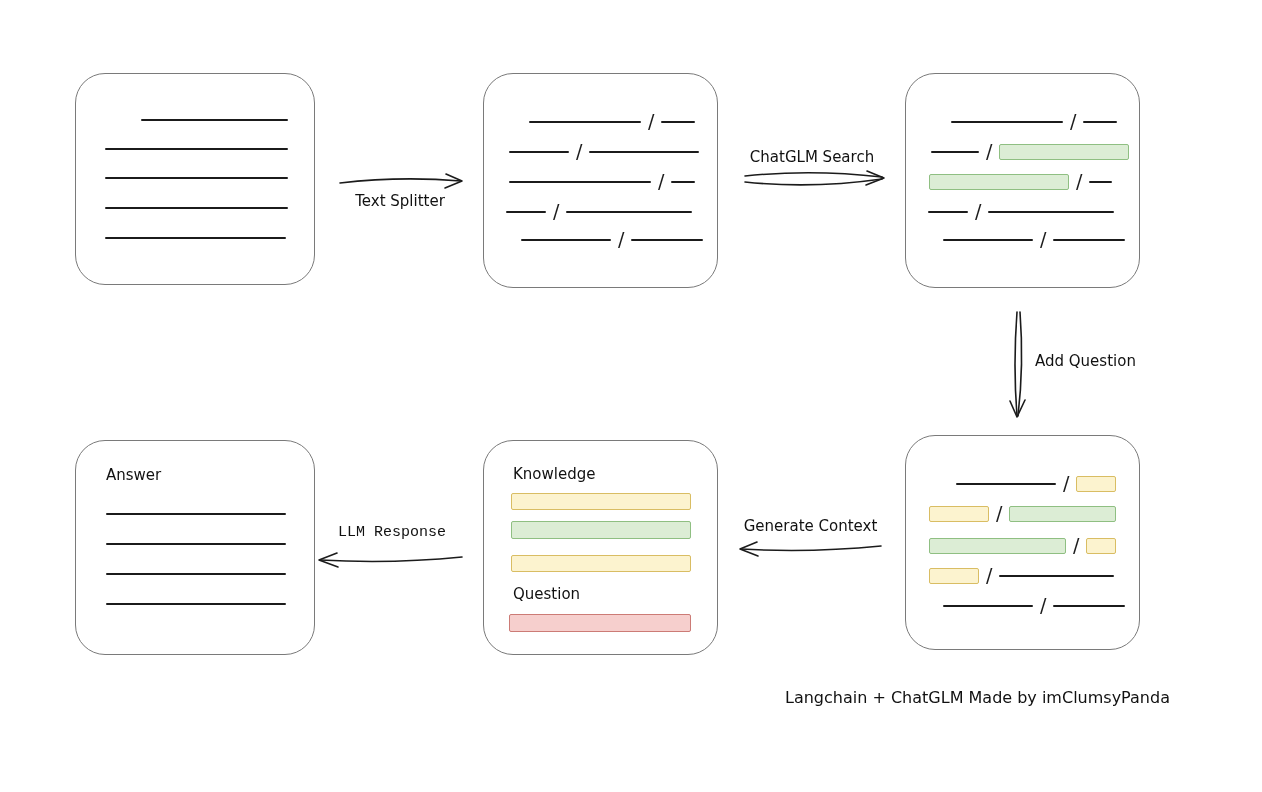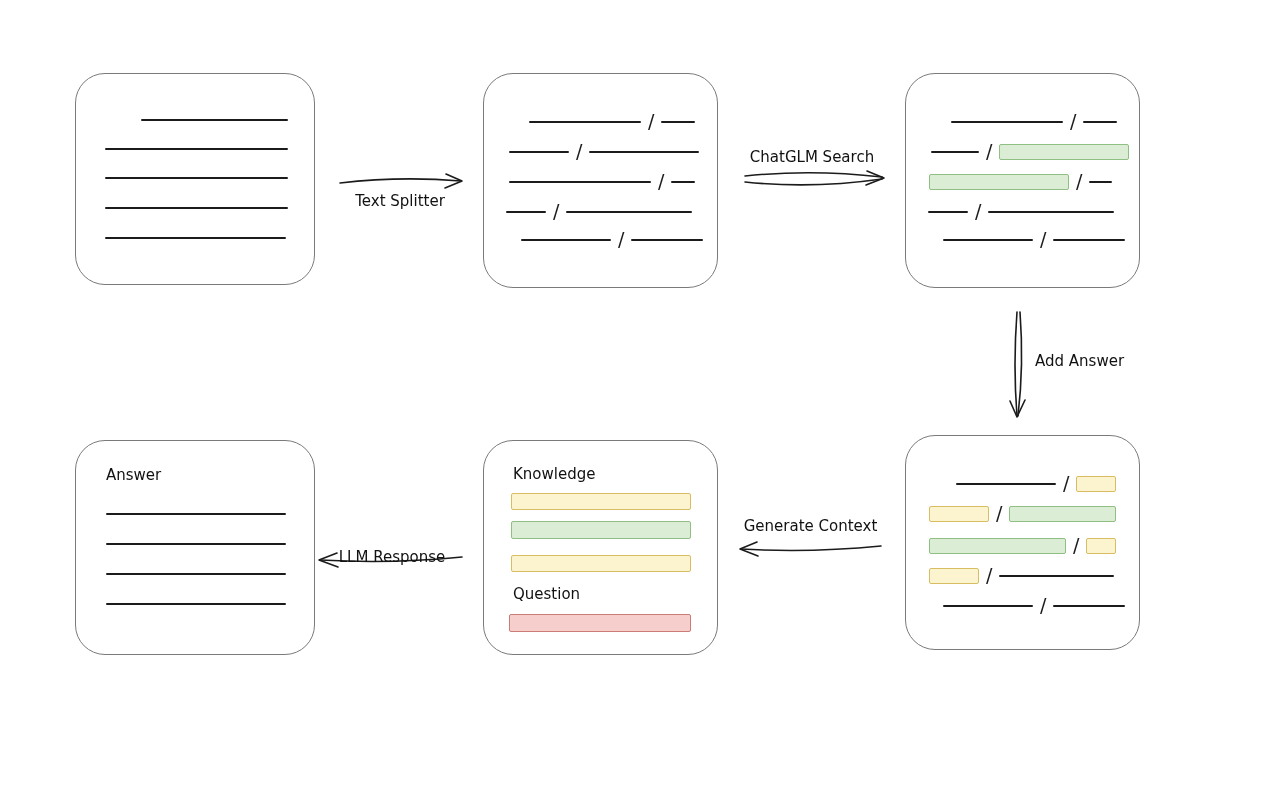--- a/index.html
+++ b/index.html
@@ -60,23 +60,23 @@
       <path d="M757 542 L740 549 L758 556"></path>
     </g>
     <g>
       <path d="M462 557 Q 392 564 320 560"></path>
       <path d="M337 553 L319 560 L338 567"></path>
     </g>
   </svg>
 
   <div class="arrow-label" style="left:340px;top:148px;width:120px;margin-top:44px;">Text Splitter</div>
   <div class="arrow-label" style="left:748px;top:148px;width:128px;">ChatGLM Search</div>
-  <div class="arrow-label" style="left:1035px;top:352px;">Add Answer</div>
+  <div class="arrow-label" style="left:1035px;top:352px;">Add Question</div>
   <div class="arrow-label" style="left:738px;top:517px;width:145px;">Generate Context</div>
-  <div class="arrow-label" style="left:328px;top:548px;width:128px;">LLM Response</div>
+  <div class="arrow-label" style="left:328px;top:524px;width:128px;font-family:Liberation Mono, monospace;">LLM Response</div>
 
   <div class="node" style="left:75px;top:73px;width:240px;height:212px;">
     <div class="pline" style="left:65px;top:45px;width:147px;"></div>
     <div class="pline" style="left:29px;top:74px;width:183px;"></div>
     <div class="pline" style="left:29px;top:103px;width:183px;"></div>
     <div class="pline" style="left:29px;top:133px;width:183px;"></div>
     <div class="pline" style="left:29px;top:163px;width:181px;"></div>
   </div>
 
   <div class="node" style="left:483px;top:73px;width:235px;height:215px;">
@@ -173,14 +173,15 @@
   </div>
 
   <div class="node" style="left:75px;top:440px;width:240px;height:215px;">
     <div class="box-label" style="left:30px;top:25px;">Answer</div>
     <div class="pline" style="left:30px;top:72px;width:180px;"></div>
     <div class="pline" style="left:30px;top:102px;width:180px;"></div>
     <div class="pline" style="left:30px;top:132px;width:180px;"></div>
     <div class="pline" style="left:30px;top:162px;width:180px;"></div>
   </div>
 
+  <div class="caption">Langchain + ChatGLM Made by imClumsyPanda</div>
 
 </div>
 
 </body></html>

